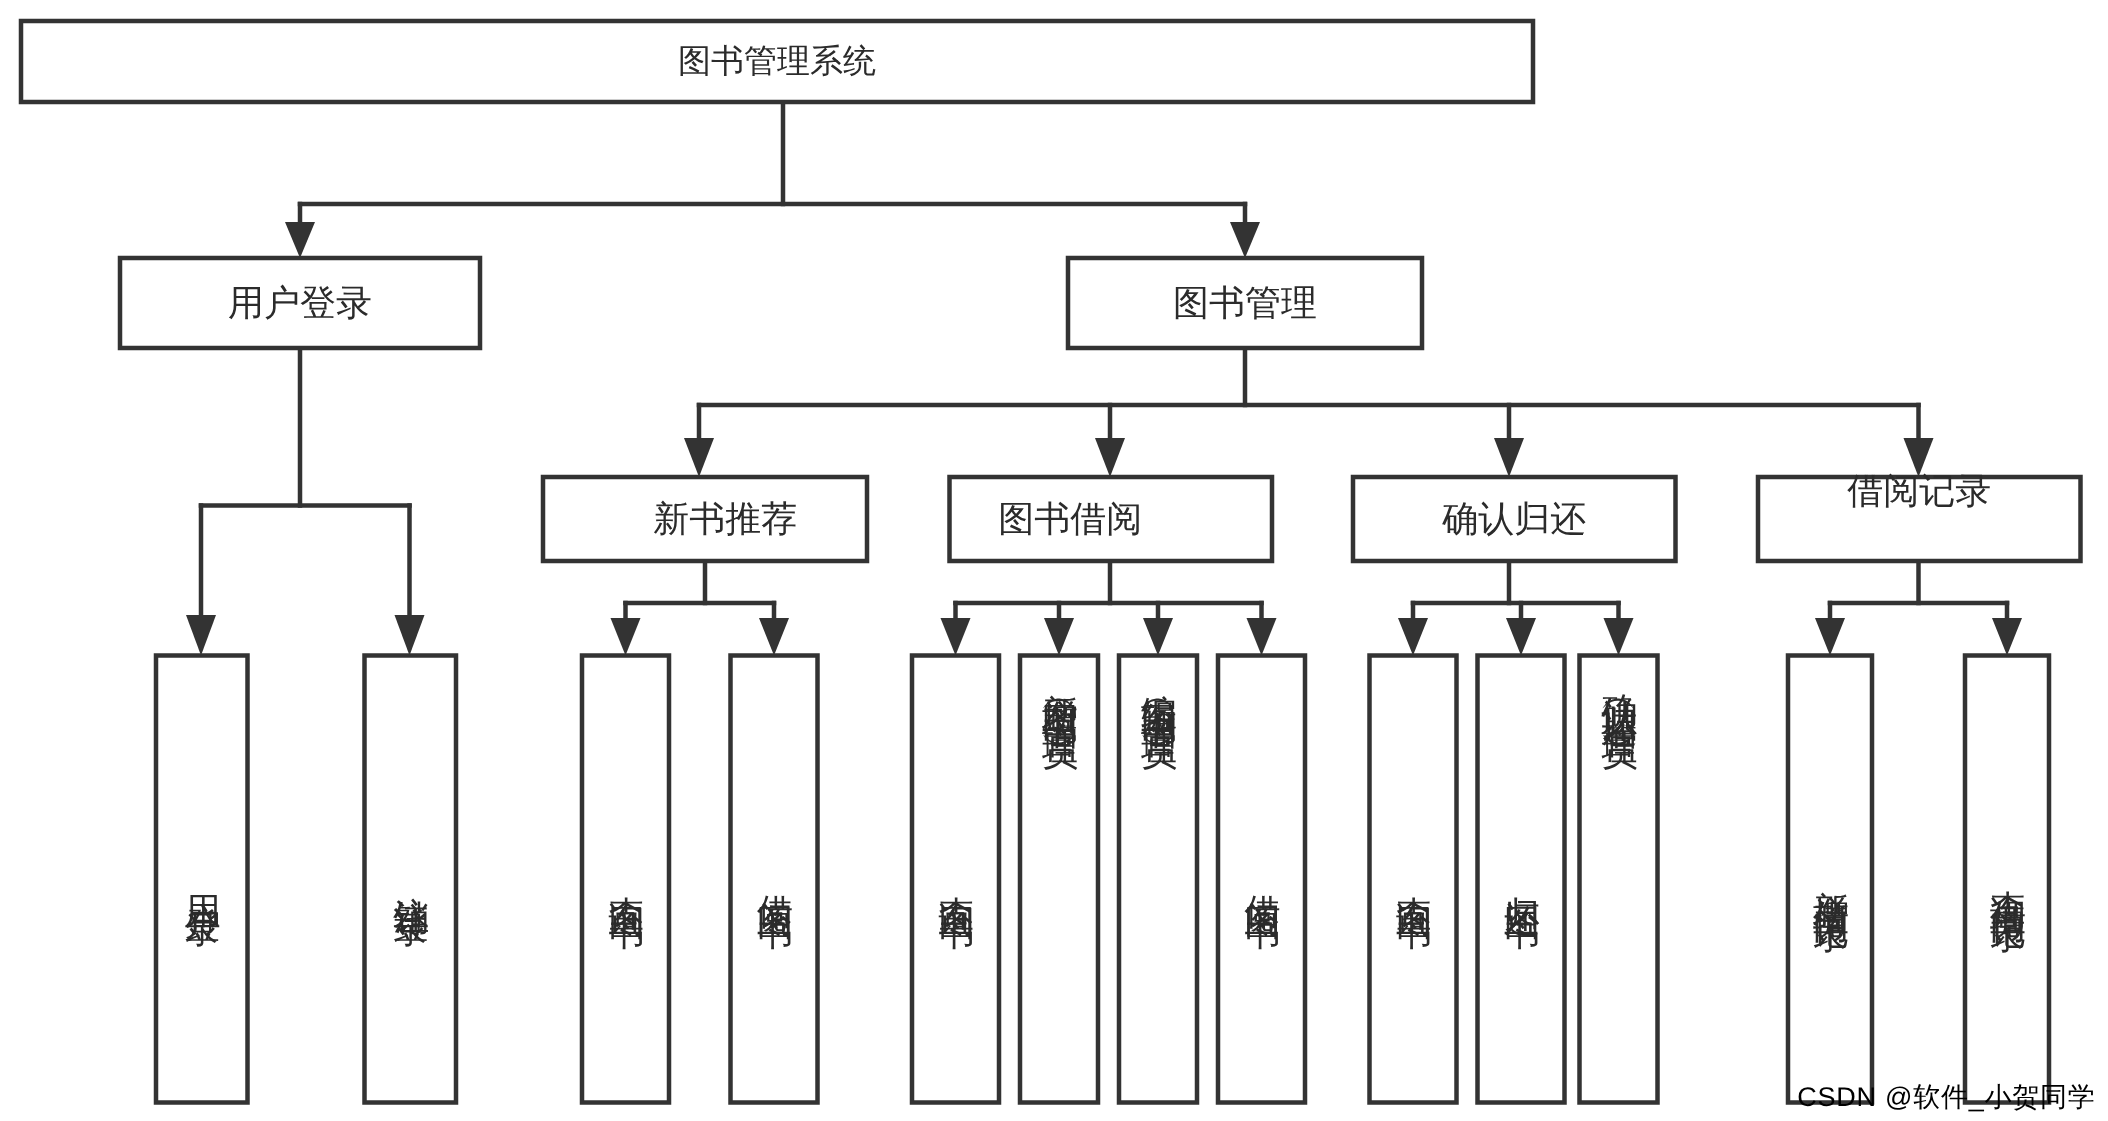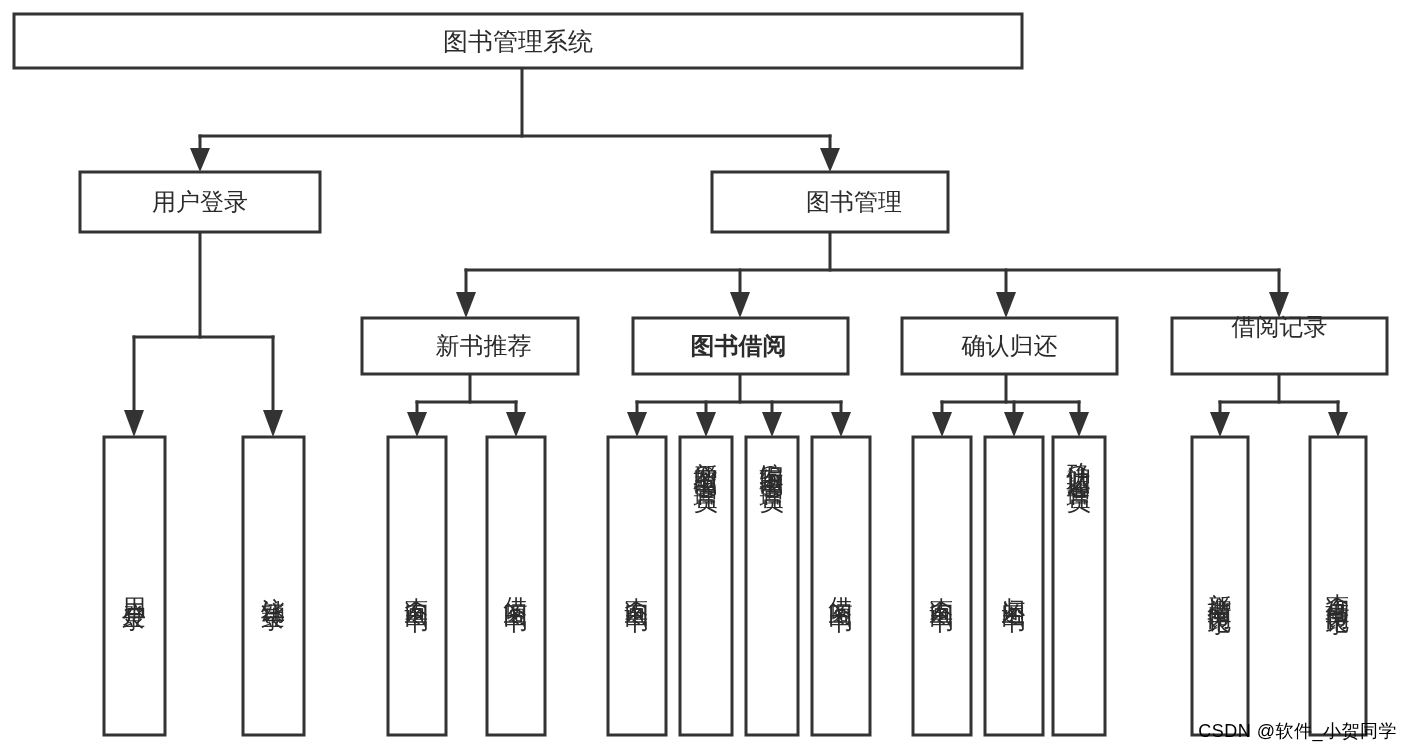--- a/index.html
+++ b/index.html
@@ -64,21 +64,21 @@
     justify-content: center;
     pointer-events: none;
   }
   .hlabel-text {
     font-family: "Liberation Sans", "DejaVu Sans", sans-serif;
     font-size: 24px;
     color: #2b2b2b;
     white-space: nowrap;
   }
   .title-text {
-    font-size: 25px;
+    font-size: 22px;
   }
   #watermark {
     position: absolute;
     right: 8px;
     bottom: 4px;
     font-family: "Liberation Sans", "DejaVu Sans", sans-serif;
     font-size: 18px;
     color: #000000;
     letter-spacing: 0.5px;
     white-space: nowrap;
@@ -190,27 +190,27 @@
     <rect class="node-box" x="1192" y="437" width="56" height="298"></rect>
     <rect class="node-box" x="1310" y="437" width="56" height="298"></rect>
   </svg>
 
   <div class="hlabel-wrap" style="left:14px; top:14px; width:1008px; height:54px;">
     <span class="hlabel-text title-text">图书管理系统</span>
   </div>
   <div class="hlabel-wrap" style="left:80px; top:172px; width:240px; height:60px;">
     <span class="hlabel-text">用户登录</span>
   </div>
-  <div class="hlabel-wrap" style="left:712px; top:172px; width:236px; height:60px;margin-left:24px;">
+  <div class="hlabel-wrap" style="left:712px; top:172px; width:236px; height:60px;">
     <span class="hlabel-text">图书管理</span>
   </div>
   <div class="hlabel-wrap" style="left:362px; top:318px; width:243px; height:56px;">
     <span class="hlabel-text">新书推荐</span>
   </div>
-  <div class="hlabel-wrap" style="left:653px; top:318px; width:171px; height:56px;font-weight:bold;">
+  <div class="hlabel-wrap" style="left:628px; top:318px; width:171px; height:56px;">
     <span class="hlabel-text">图书借阅</span>
   </div>
   <div class="hlabel-wrap" style="left:902px; top:318px; width:215px; height:56px;">
     <span class="hlabel-text">确认归还</span>
   </div>
   <div class="hlabel-wrap" style="left:1172px; top:299px; width:215px; height:56px;text-align:right;">
     <span class="hlabel-text">借阅记录</span>
   </div>
 
   <div class="vlabel-wrap" style="left:104px; top:437px; width:61px; height:298px;">

